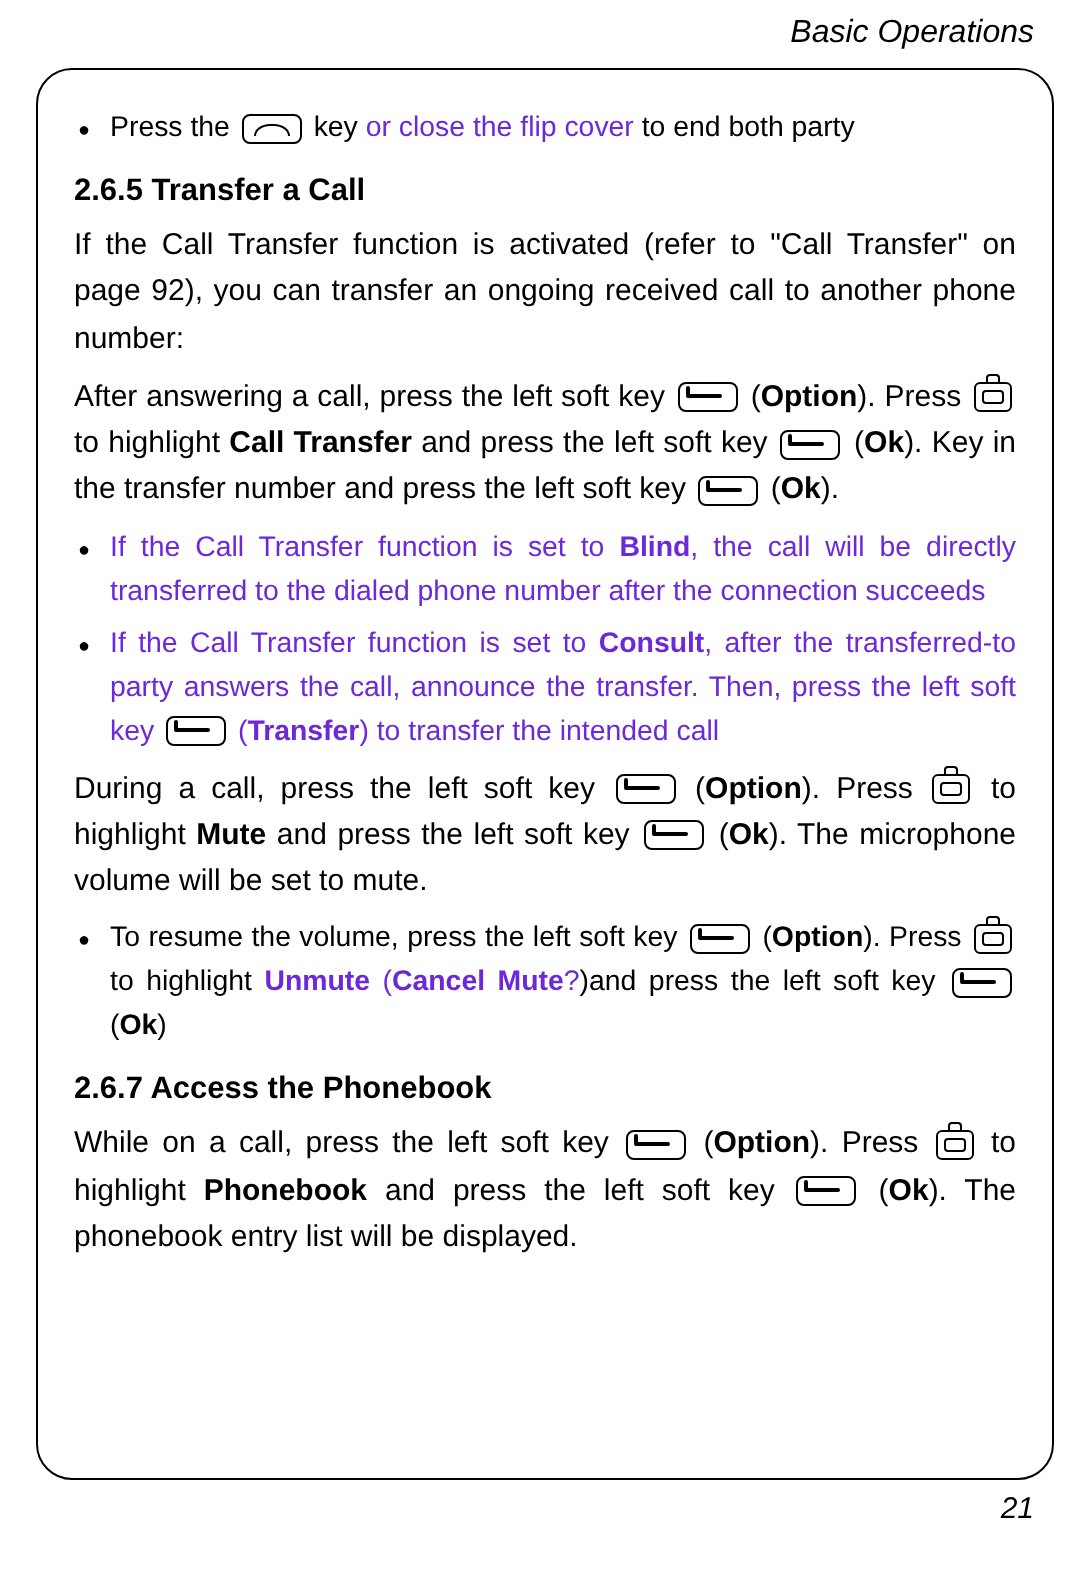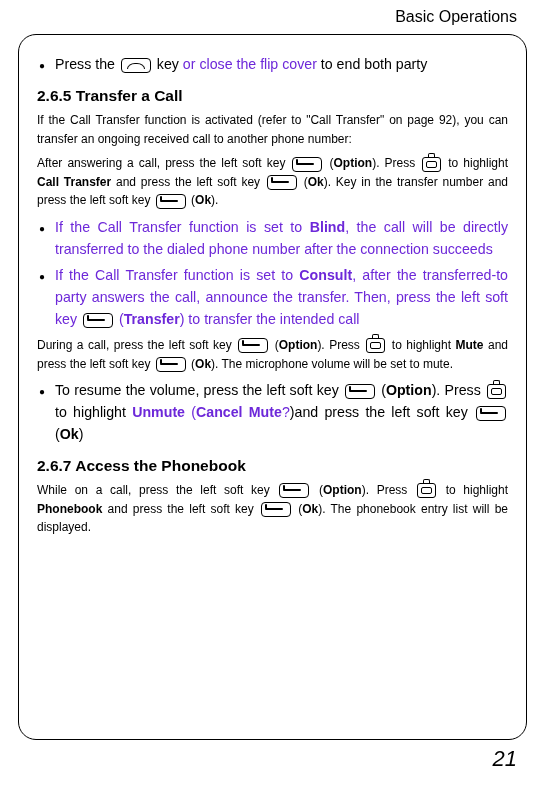--- a/index.html
+++ b/index.html
@@ -7,36 +7,37 @@
     padding: 0;
     font-family: Arial, Helvetica, sans-serif;
     background: #fff;
     width: 545px;
     height: 790px;
     position: relative;
     box-sizing: border-box;
   }
   .header {
     text-align: right;
+    font-style: italic;
     font-size: 16px;
     padding: 8px 28px 4px 0;
   }
   .page-frame {
     border: 1.5px solid #000;
     border-radius: 18px;
     margin: 4px 18px 0 18px;
     padding: 14px 18px 18px 18px;
     box-sizing: border-box;
     height: 706px;
     overflow: hidden;
   }
   .footer {
     text-align: right;
     font-style: italic;
-    font-size: 22px;
+    font-size: 15px;
     padding: 6px 28px 0 0;
   }
   .bullet-row {
     display: flex;
     align-items: flex-start;
     margin: 4px 0;
     font-size: 14.2px;
     line-height: 1.55;
   }
   .bullet-dot {
@@ -49,21 +50,21 @@
   .bullet-text {
     flex: 1;
     text-align: justify;
   }
   h3 {
     font-size: 15.5px;
     margin: 12px 0 6px 0;
     font-weight: bold;
   }
   p {
-    font-size: 12px;
+    font-size: 15px;
     line-height: 1.55;
     margin: 6px 0;
     text-align: justify;
   }
   .red { color: #6d28d9; }
   .bold { font-weight: bold; }
   .key-icon {
     display: inline-block;
     vertical-align: middle;
     border: 1.5px solid #000;

